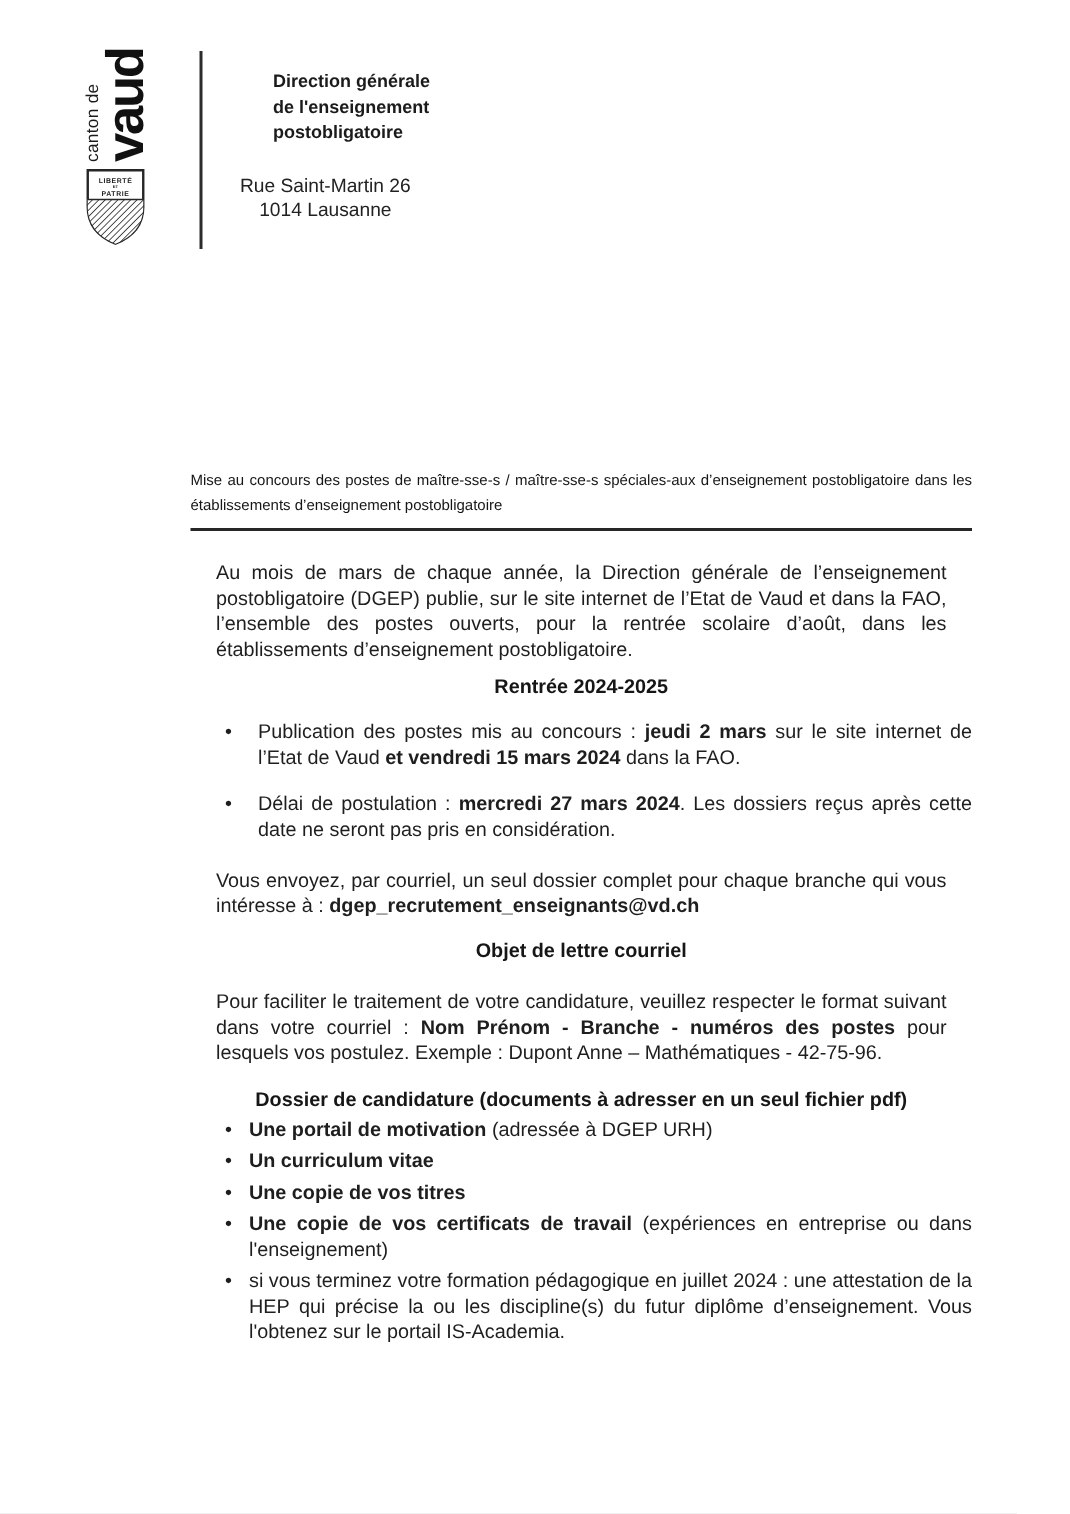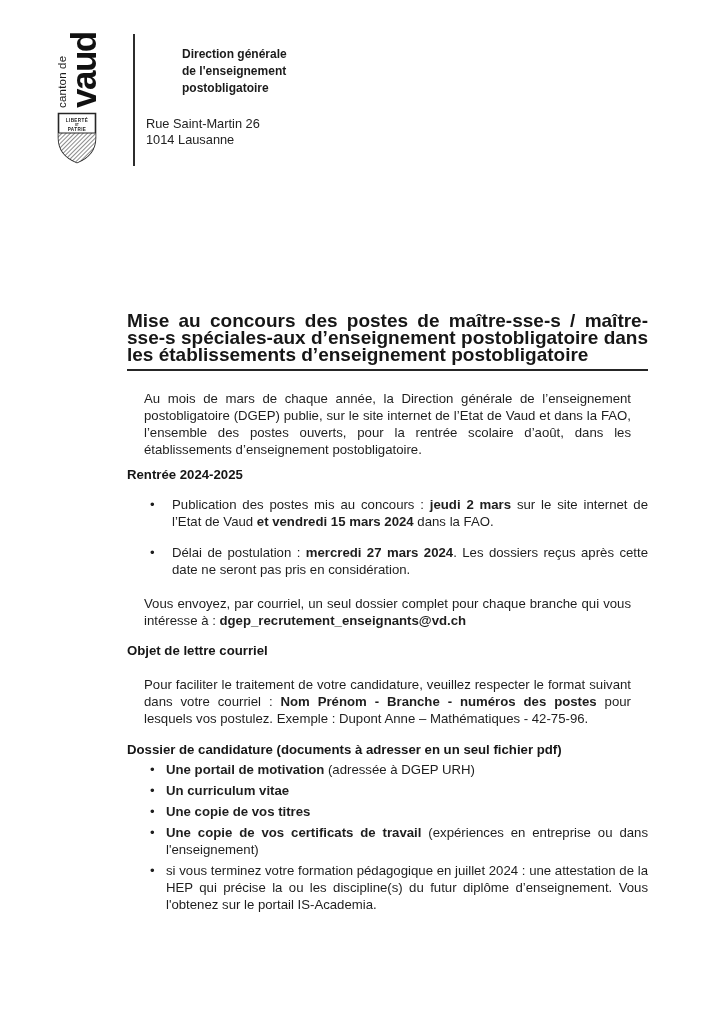--- a/index.html
+++ b/index.html
@@ -17,30 +17,30 @@
   .wordmark-inner{
     position:absolute;left:-15px;top:15px;width:76px;height:46px;
     transform:rotate(-90deg);
     display:flex;flex-direction:column;justify-content:flex-start;
   }
   .canton-small{font-size:11.5px;line-height:12px;letter-spacing:.2px;color:#1b1b1b;}
   .canton-big{font-size:35px;line-height:32px;font-weight:bold;letter-spacing:-1.5px;color:#111;}
   .crest{position:absolute;left:57px;top:112px;width:40px;height:52px;}
   .vline{position:absolute;left:133px;top:34px;width:2px;height:132px;background:#2c2c2c;}
   .dept{position:absolute;left:146px;top:46px;font-size:12px;font-weight:bold;line-height:17px;color:#1b1b1b;margin-left:36px;}
-  .addr{position:absolute;left:146px;top:116px;font-size:12.8px;line-height:16px;color:#222;}
+  .addr{position:absolute;left:160px;top:116px;font-size:12.8px;line-height:16px;color:#222;text-align:center;}
   
   .content{position:absolute;left:127px;top:312px;width:521px;font-size:13.2px;line-height:17px;color:#1e1e1e;}
   .doc-title{
-    margin:0 0 19px 0;font-size:19px;font-weight:bold;line-height:17px;
+    margin:0 0 19px 0;font-size:10px;font-weight:normal;line-height:17px;
     text-align:justify;border-bottom:2px solid #262626;padding-bottom:6px;color:#161616;
   }
   p{margin:17px;text-align:justify;}
   .p-intro{margin-bottom:8px;}
-  h2{margin:0;font-size:13.2px;line-height:17px;font-weight:bold;color:#161616;}
+  h2{margin:0;font-size:13.2px;line-height:17px;font-weight:bold;color:#161616;text-align:center;}
   .h-rentree{margin-bottom:13px;}
   .h-comment{margin-bottom:10px;}
   .h-objet{margin-bottom:9px;}
   .h-dossier{margin-bottom:3px;}
   .p-comment{margin-bottom:13px;}
   .p-objet{margin-bottom:14px;}
   ul{list-style:none;margin:0;padding:0;}
   ul.spread{margin-bottom:14px;}
   ul.spread li{margin-bottom:14px;}
   ul.spread li:last-child{margin-bottom:0;}

